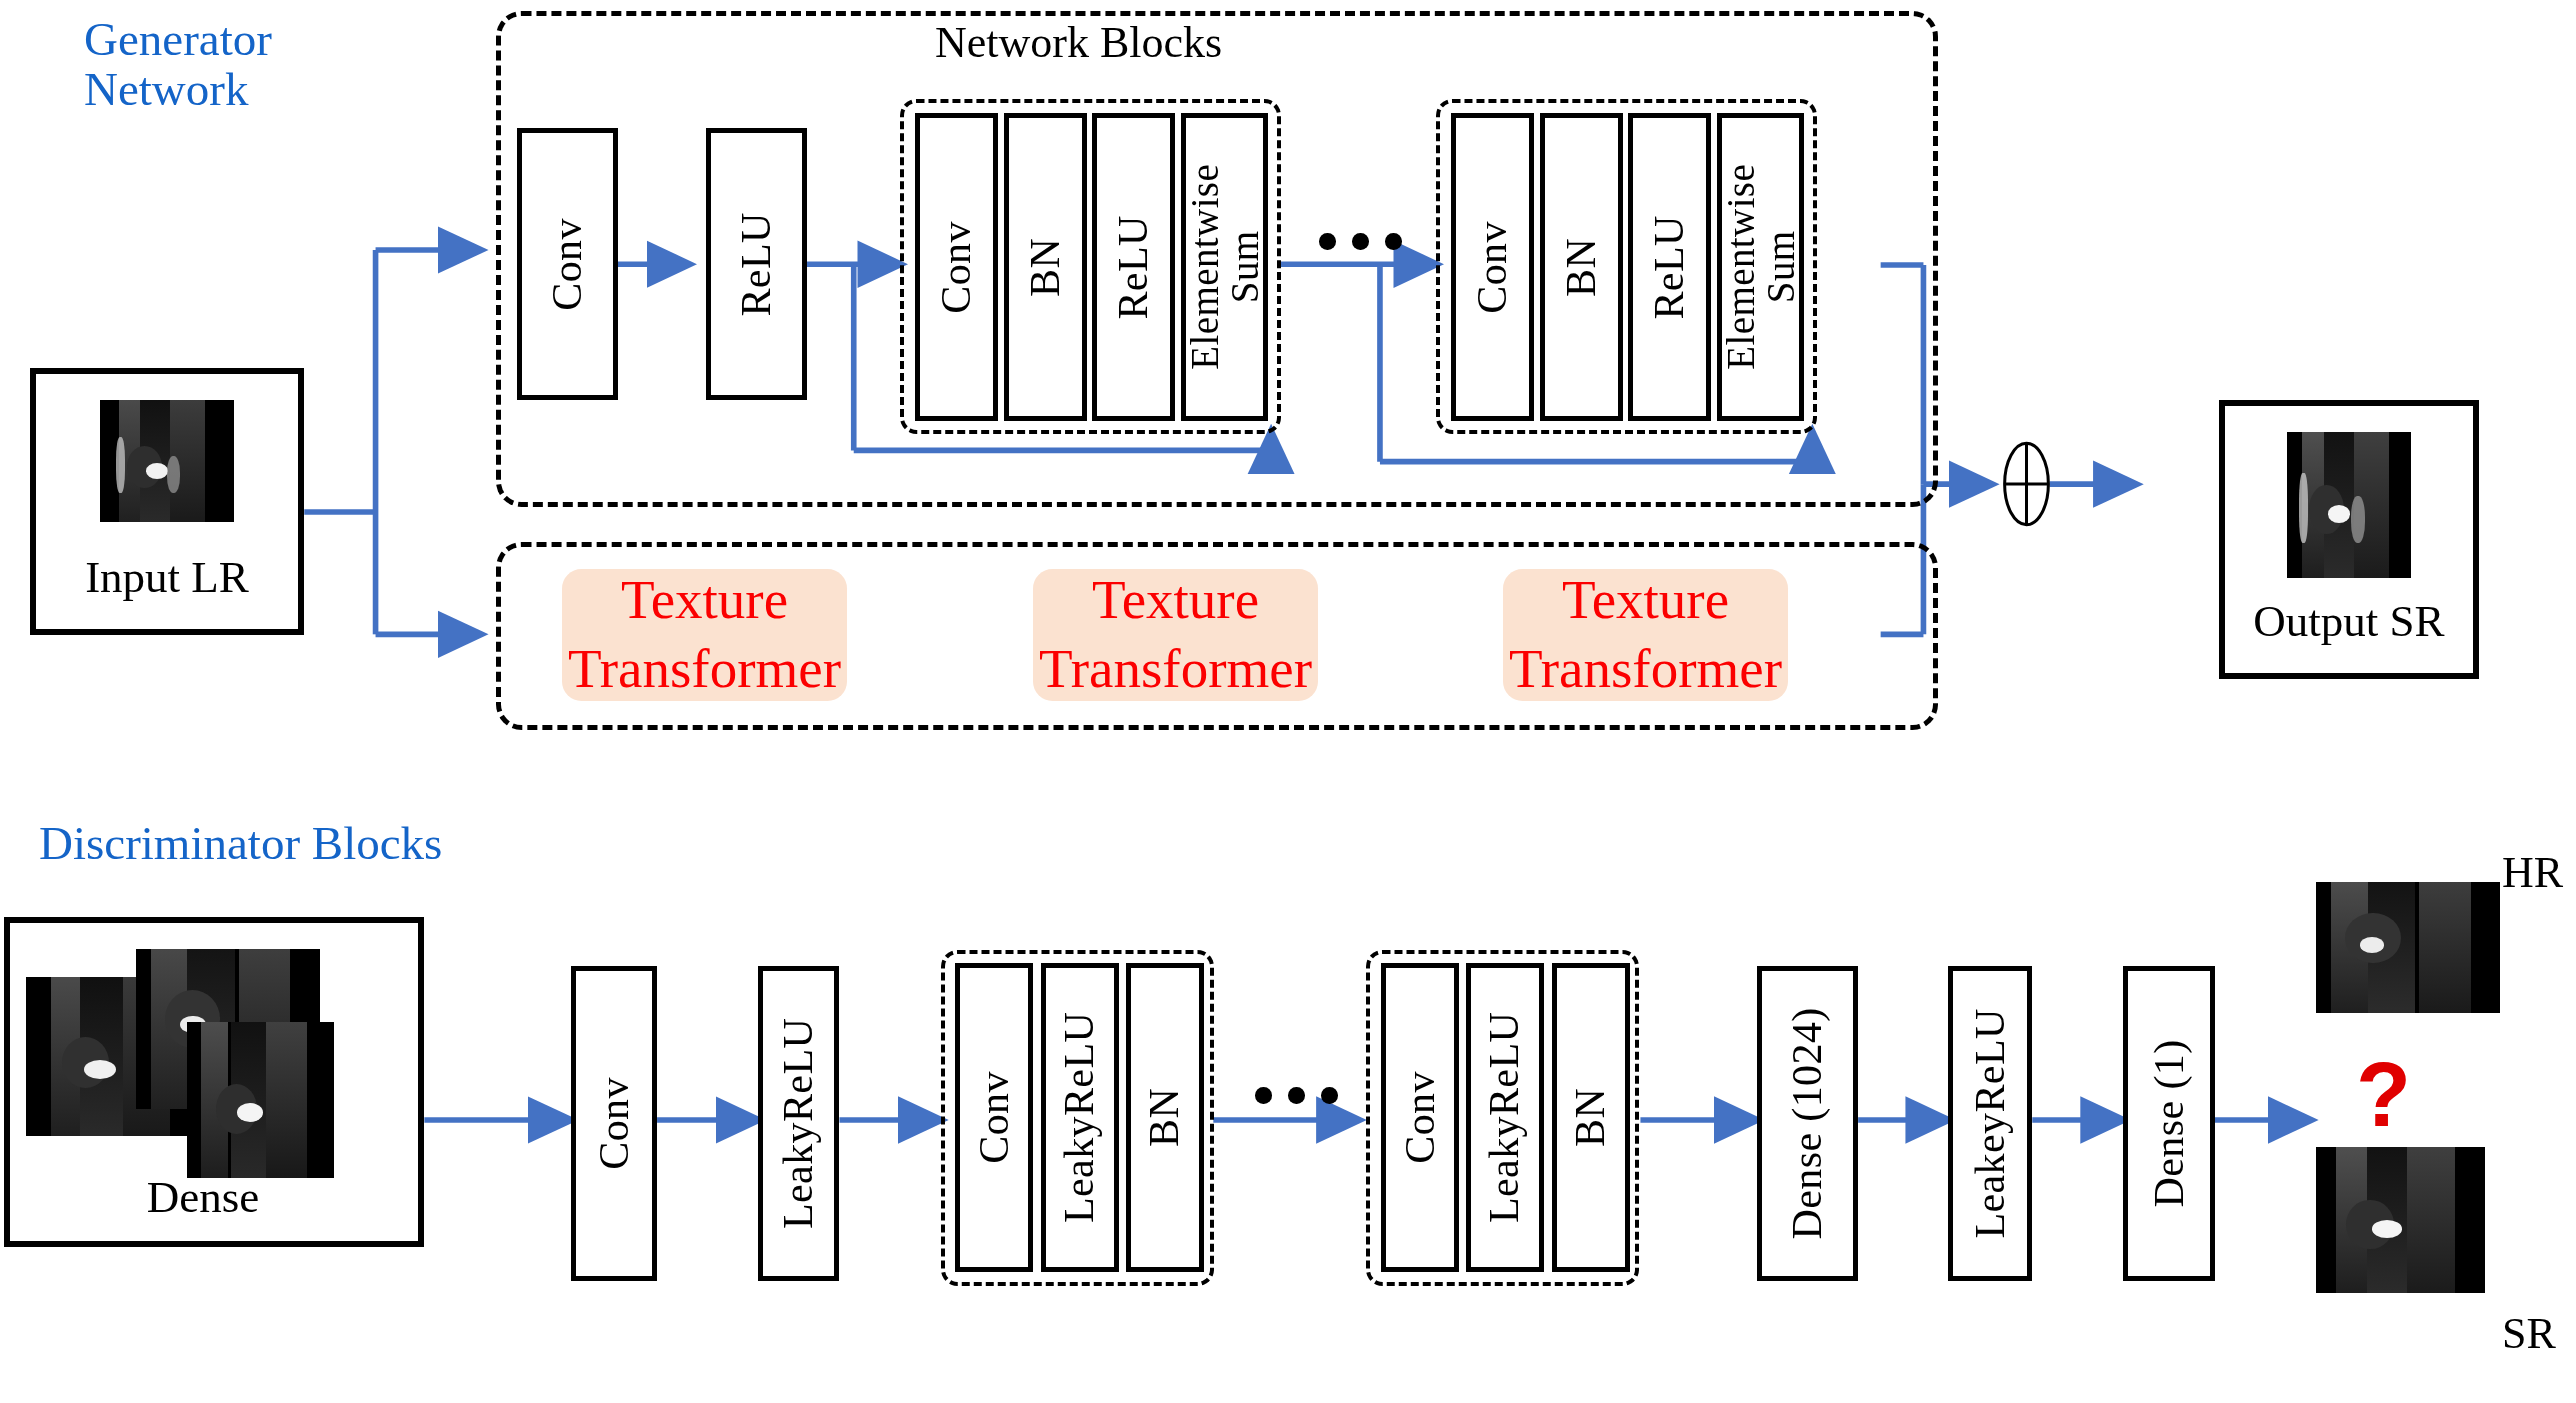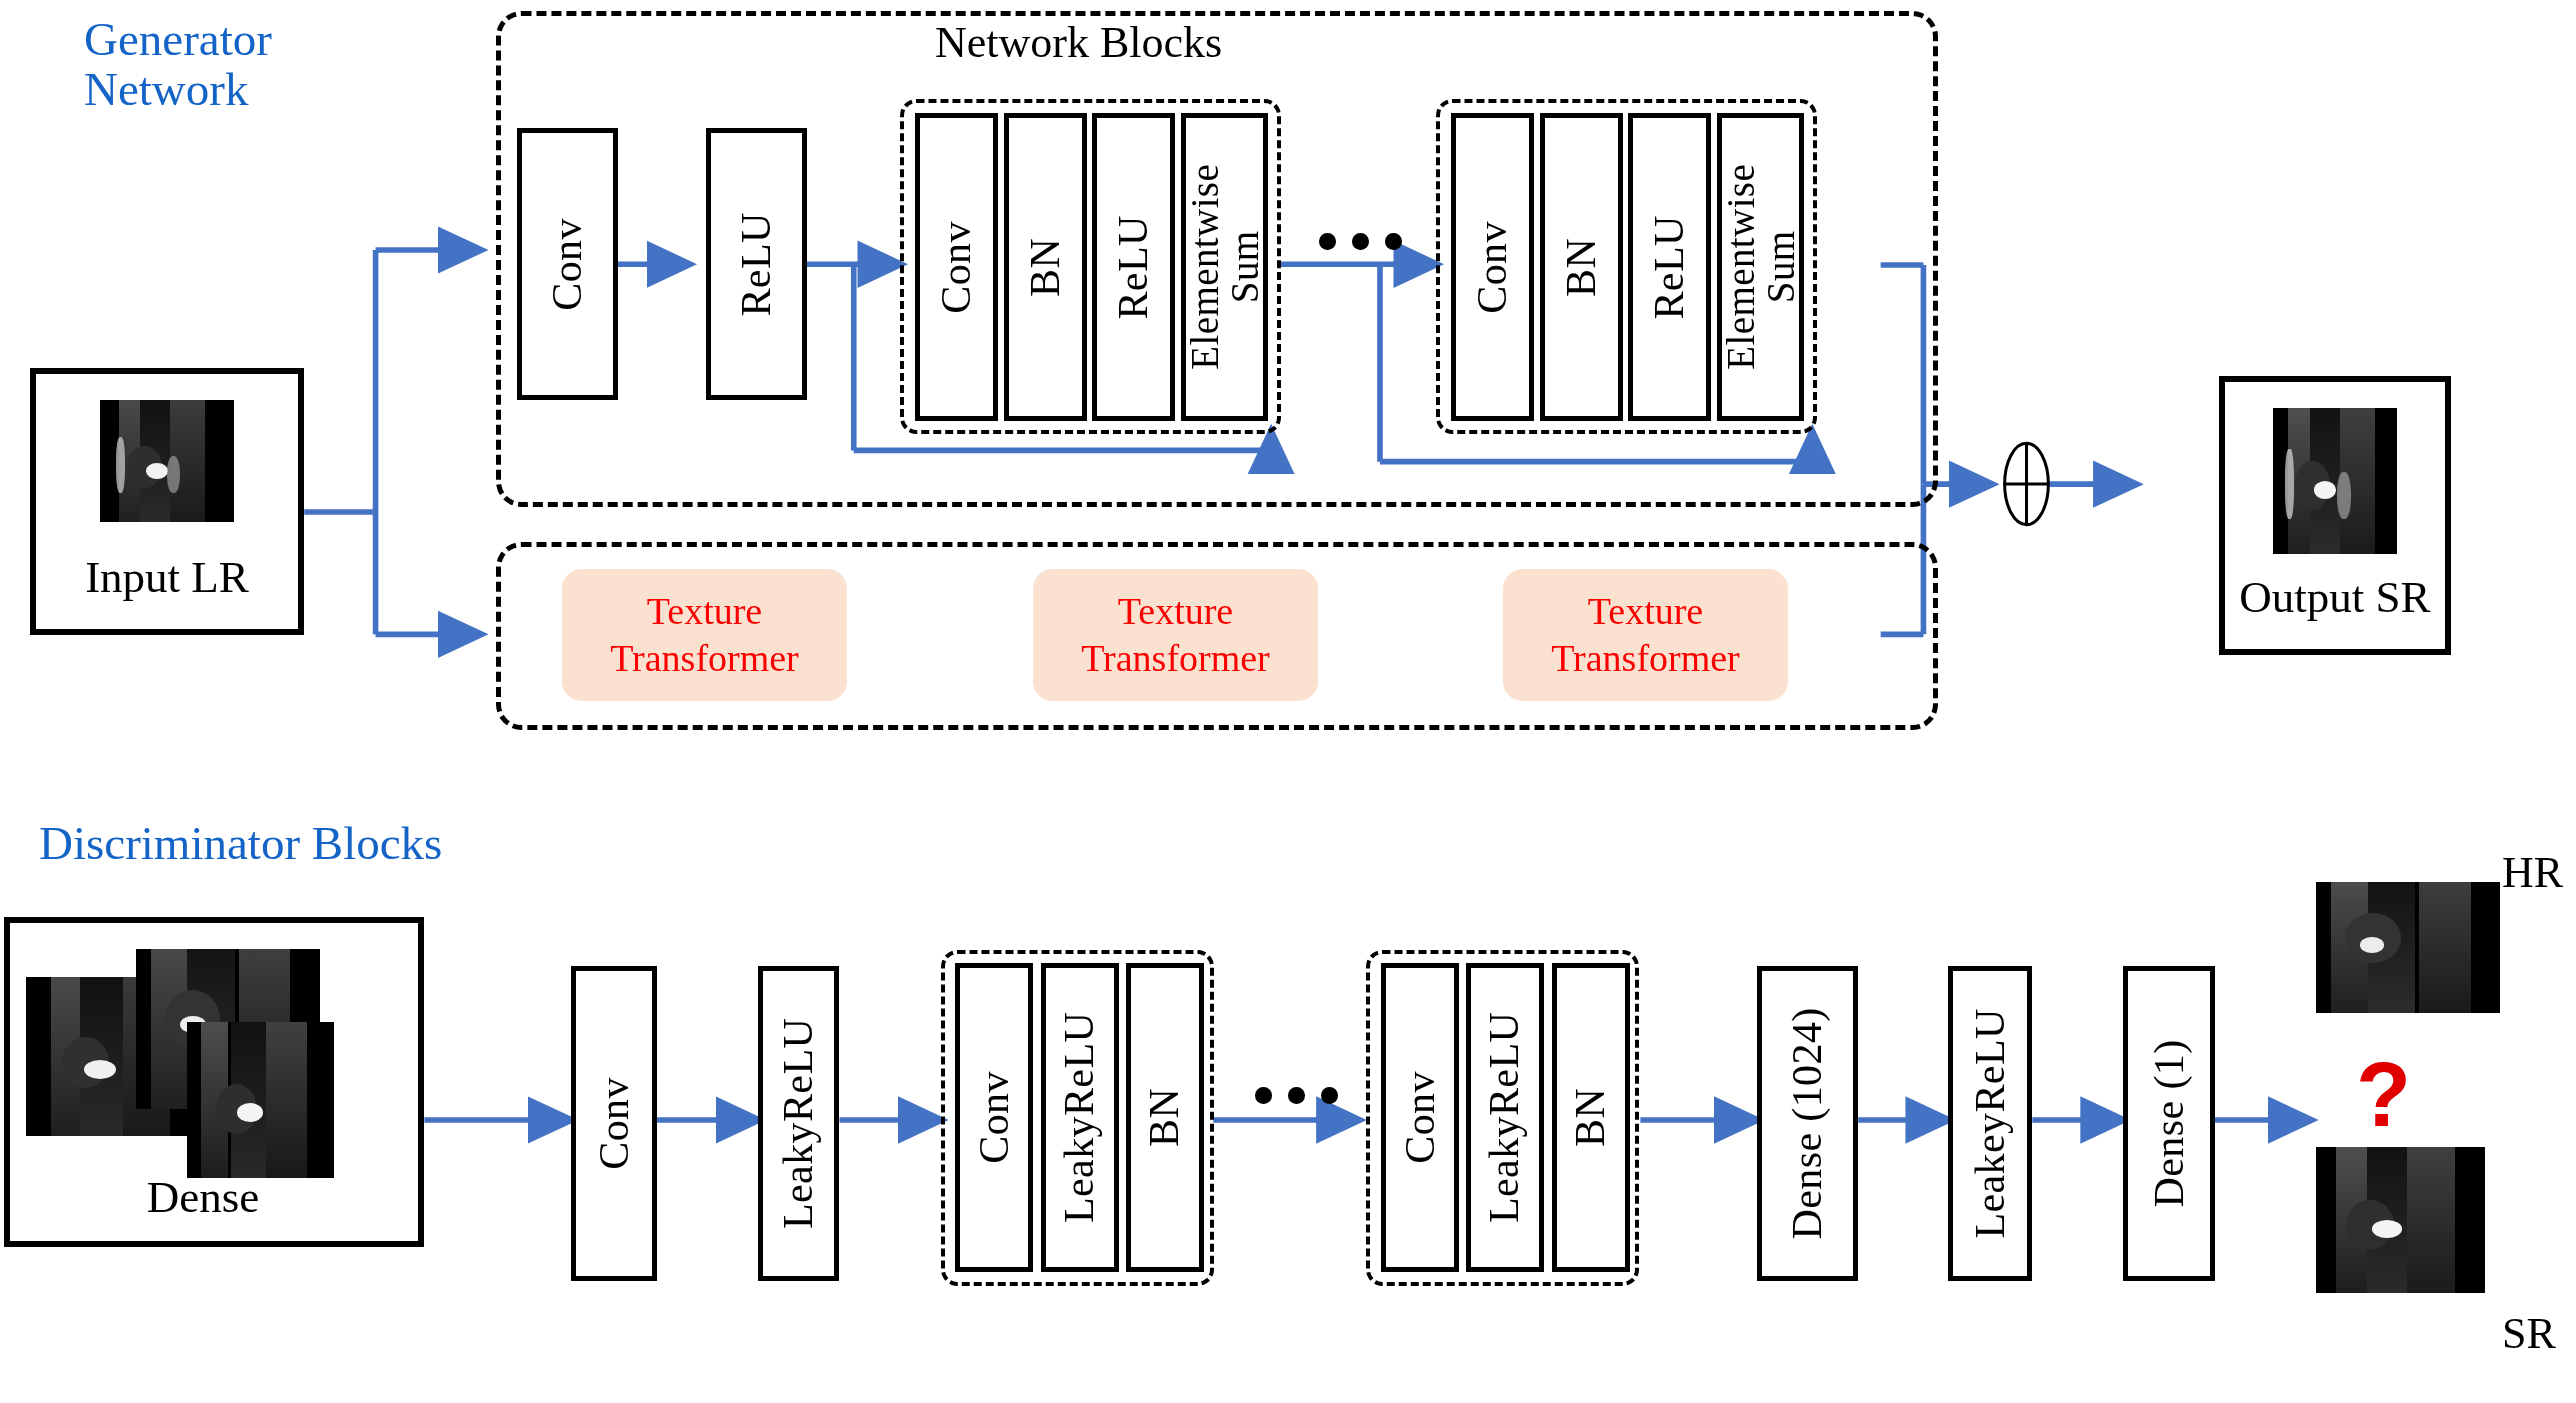--- a/index.html
+++ b/index.html
@@ -16,21 +16,21 @@
 
   
   .layer{border:5.3px solid #000;box-sizing:border-box;background:#fff;
          display:flex;align-items:center;justify-content:center;}
   .vlabel{transform:rotate(-90deg);white-space:nowrap;font-size:42px;
           color:#000;letter-spacing:0.4px;line-height:1.02;text-align:center;}
   .vlabel.two{white-space:pre-line;font-size:39px;}
 
   
   .tt{background:#fbe2d0;border-radius:19.5px;display:flex;align-items:center;
-      justify-content:center;color:#fb0000;font-size:38px;line-height:1.25;
+      justify-content:center;color:#fb0000;font-size:55px;line-height:1.25;
       text-align:center;white-space:pre-line;box-sizing:border-box;}
 
   
   .frame{border:6px solid #000;background:#fff;box-sizing:border-box;
          display:flex;flex-direction:column;align-items:center;justify-content:center;}
   .cap{font-size:45px;color:#000;}
   .mri{background:#000;position:relative;overflow:hidden;}
   .mri i{position:absolute;display:block;}
 
   
@@ -173,21 +173,21 @@
 </div>
 
 <div class="abs" style="left:2003px;top:441px;width:47px;height:86px;">
   <svg width="47" height="86" viewBox="0 0 62 114">
     <ellipse cx="31" cy="57" rx="29" ry="54" fill="#fff" stroke="#000" stroke-width="4"></ellipse>
     <line x1="31" y1="3" x2="31" y2="111" stroke="#000" stroke-width="4"></line>
     <line x1="2" y1="57" x2="60" y2="57" stroke="#000" stroke-width="4"></line>
   </svg>
 </div>
 
-<div class="abs frame" style="left:2219px;top:376px;width:232px;height:279px;">
+<div class="abs frame" style="left:2219px;top:400px;width:260px;height:279px;">
   <div class="mri" style="width:124px;height:146px;">
     <i style="left:12%;top:0;width:18%;height:100%;background:linear-gradient(180deg,#4f4f4f,#1e1e1e);"></i>
     <i style="left:30%;top:0;width:24%;height:100%;background:linear-gradient(180deg,#121212,#2b2b2b);"></i>
     <i style="left:54%;top:0;width:28%;height:100%;background:linear-gradient(180deg,#3f3f3f,#1b1b1b);"></i>
     <i style="left:18%;top:36%;width:28%;height:34%;border-radius:50%;background:#2f2f2f;"></i>
     <i style="left:33%;top:50%;width:18%;height:12%;border-radius:50%;background:#f5f5f5;"></i>
     <i style="left:10%;top:28%;width:7%;height:48%;border-radius:40%;background:#cfcfcf;opacity:.75;"></i>
     <i style="left:52%;top:44%;width:11%;height:32%;border-radius:45%;background:#a0a0a0;opacity:.7;"></i>
   </div>
   <div class="cap" style="margin-top:16.5px;">Output SR</div>

